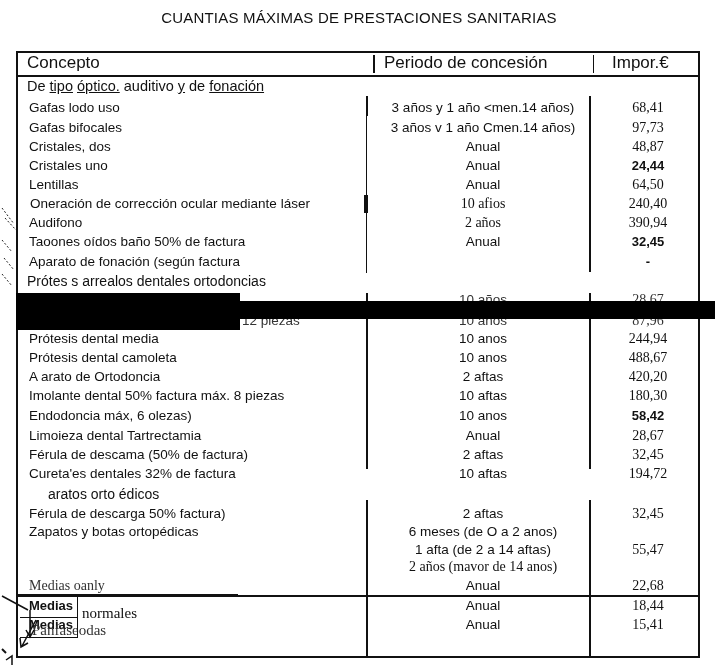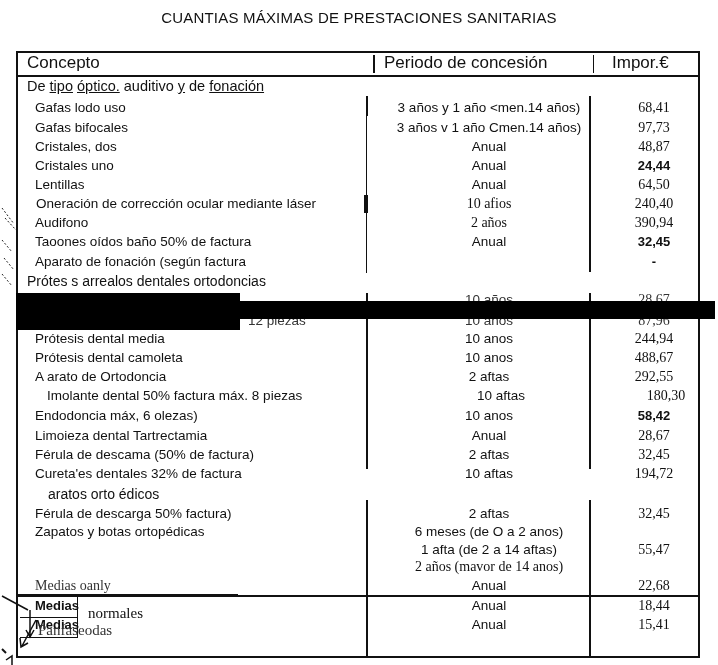--- a/index.html
+++ b/index.html
@@ -3,21 +3,21 @@
 <meta charset="utf-8">
 <style>
   html, body { margin:0; padding:0; background:#ffffff; }
   body { width:718px; height:665px; position:relative; overflow:hidden; font-family:"Liberation Sans", sans-serif; color:#111; }
   .title { position:absolute; left:0; top:9px; width:718px; text-align:center; font-size:15px; letter-spacing:0.2px; color:#111; }
   .frame { position:absolute; left:16px; top:51px; width:684px; height:607px; border-left:2px solid #111; border-right:2px solid #111; border-top:2px solid #111; border-bottom:2px solid #111; box-sizing:border-box; }
   .hdr-line { position:absolute; left:16px; top:75px; width:684px; height:2px; background:#111; }
   .col-line { position:absolute; width:2px; background:#111; }
   .hdr { position:absolute; top:53px; font-size:17px; color:#111; }
   .hdr-sep { position:absolute; top:55px; width:2px; height:18px; background:#111; }
-  .row { position:absolute; left:8px; width:704px; height:19px; font-size:13.5px; }
+  .row { position:absolute; left:2px; width:704px; height:19px; font-size:13.5px; }
   .c1 { position:absolute; left:27px; white-space:nowrap; }
   .c2 { position:absolute; left:370px; width:222px; text-align:center; white-space:nowrap; }
   .c3 { position:absolute; left:594px; width:104px; text-align:center; font-family:"Liberation Serif", serif; font-size:14px; white-space:nowrap; }
   .c2.serif { font-family:"Liberation Serif", serif; font-size:14px; }
   .c3.bold { font-family:"Liberation Sans", sans-serif; font-weight:bold; font-size:13px; }
   .section { position:absolute; left:27px; font-size:14.5px; white-space:nowrap; }
   .section u { text-decoration:underline; }
   .redact { position:absolute; background:#000; }
   .hrule { position:absolute; height:2px; background:#111; }
   .scribble { position:absolute; }
@@ -117,23 +117,23 @@
     <span class="c3">244,94</span>
   </div>
 <div class="row" style="top:350px;">
     <span class="c1">Prótesis dental camoleta</span>
     <span class="c2">10 anos</span>
     <span class="c3">488,67</span>
   </div>
 <div class="row" style="top:369px;">
     <span class="c1">A  arato de Ortodoncia</span>
     <span class="c2">2 aftas</span>
-    <span class="c3">292,55</span>
-  </div>
-<div class="row" style="top:388px;margin-left:12px;">
+    <span class="c3">420,20</span>
+  </div>
+<div class="row" style="top:388px;">
     <span class="c1">Imolante dental  50% factura    máx. 8 piezas</span>
     <span class="c2">10 aftas</span>
     <span class="c3">180,30</span>
   </div>
 <div class="row" style="top:408px;">
     <span class="c1">Endodoncia  máx, 6 olezas)</span>
     <span class="c2">10 anos</span>
     <span class="c3 bold">58,42</span>
   </div>
 <div class="row" style="top:428px;">

